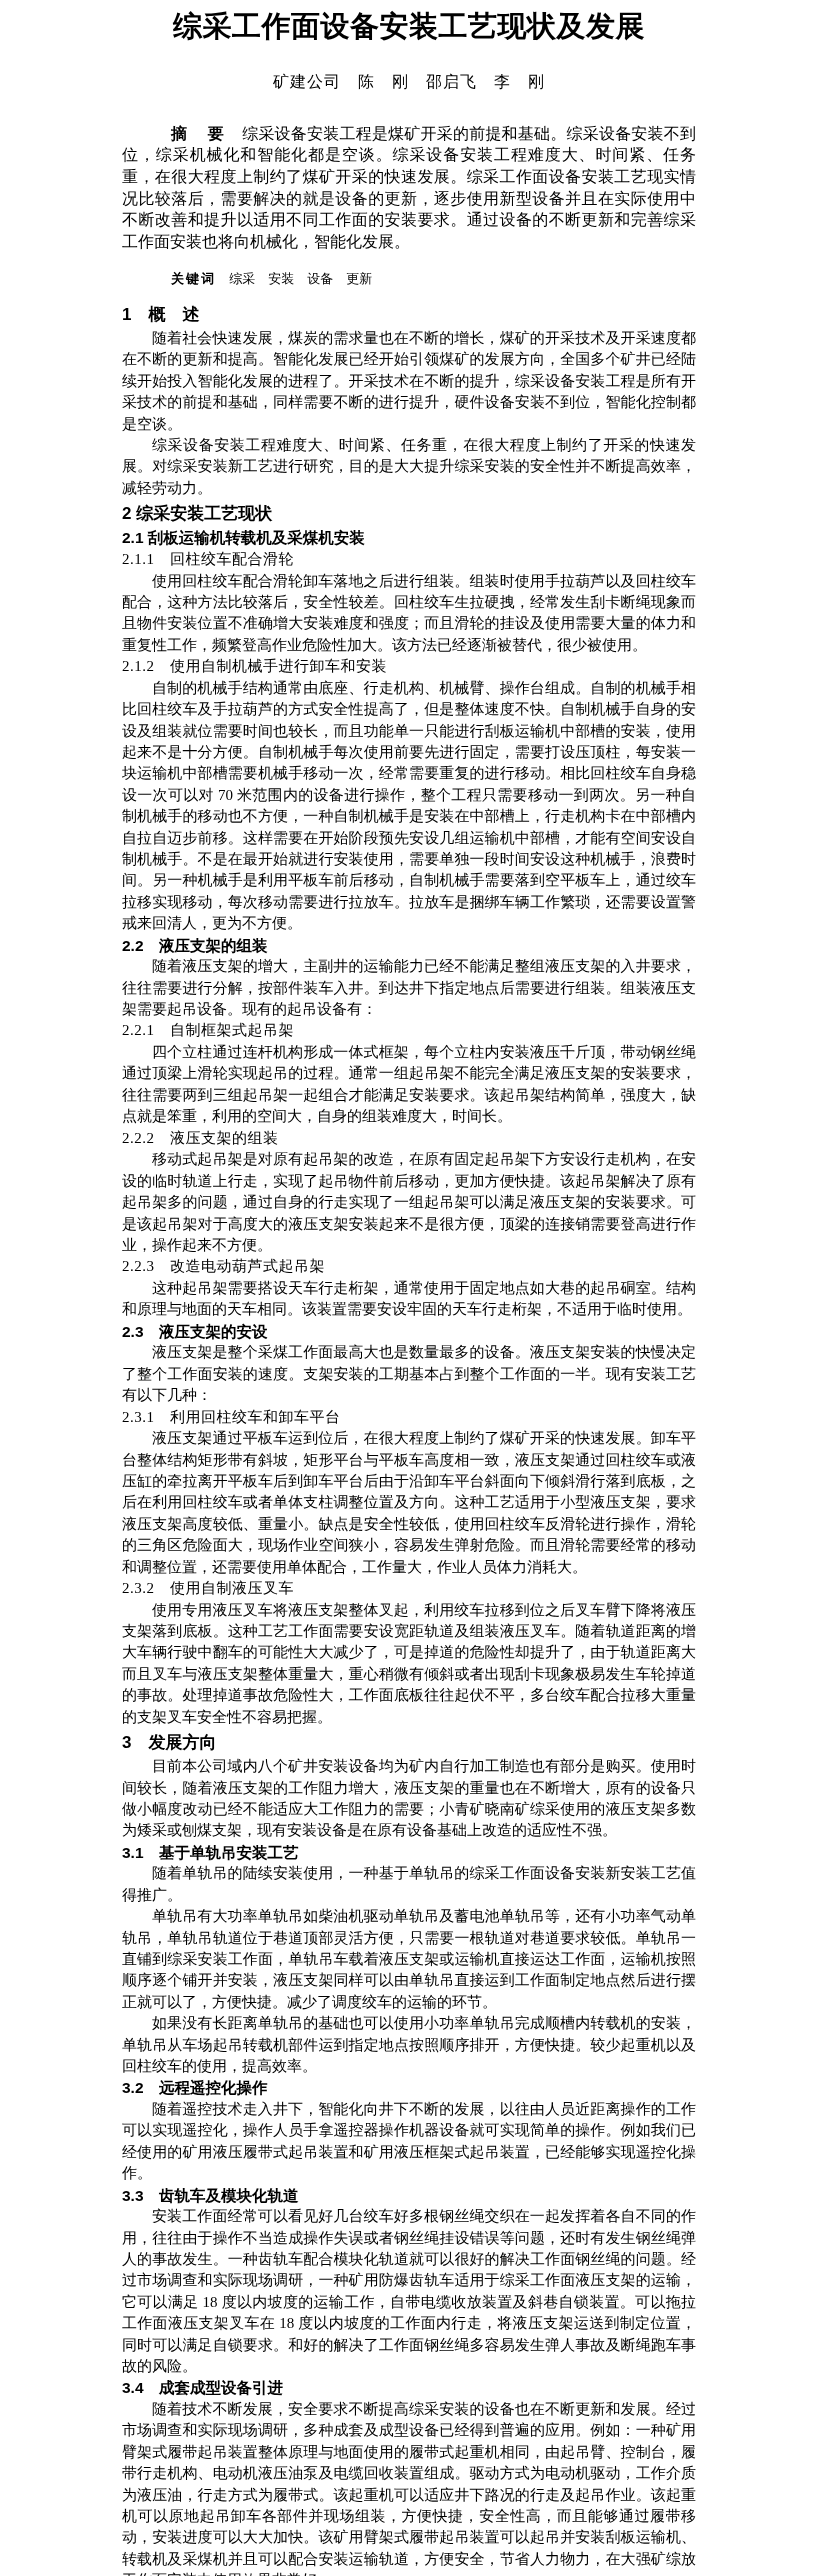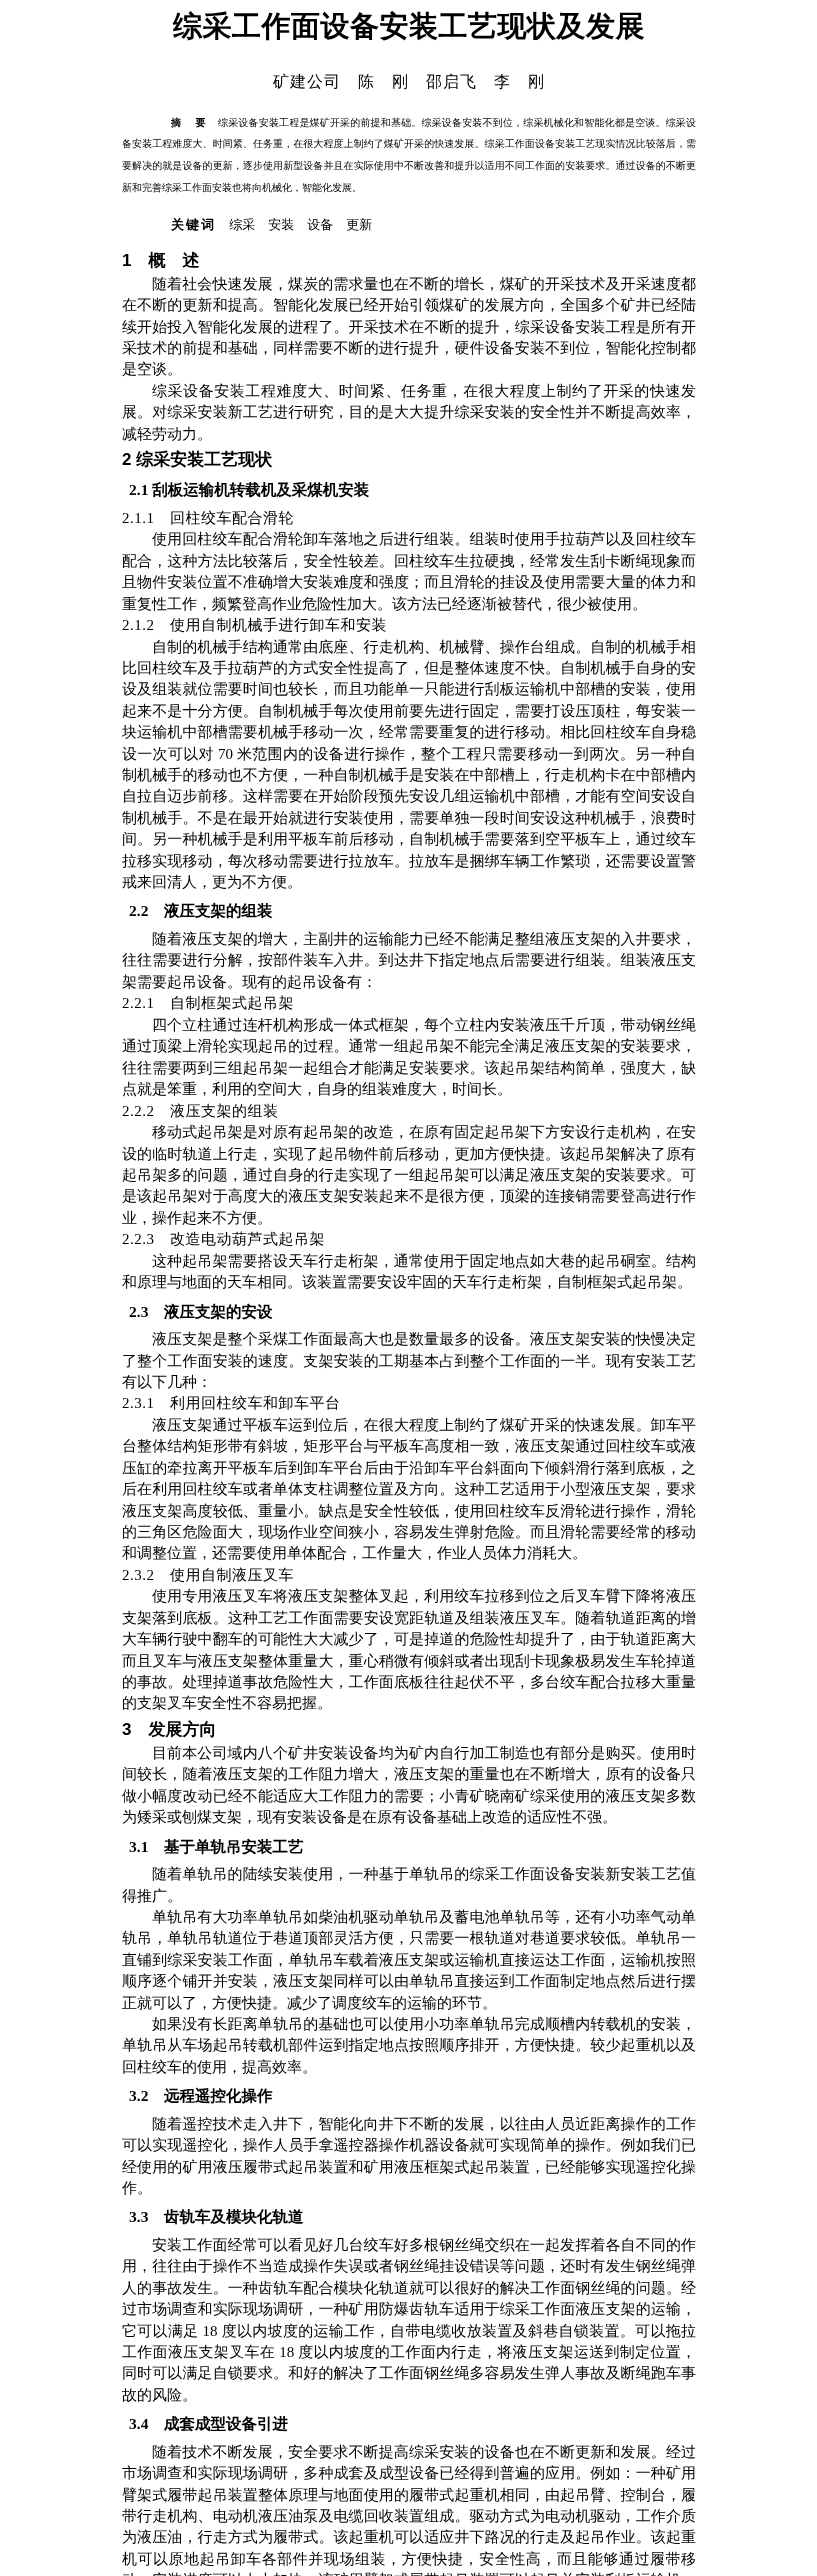--- a/index.html
+++ b/index.html
@@ -6,31 +6,31 @@
   .page{
     position:relative;width:818px;height:3156px;background:#ffffff;overflow:hidden;
     color:#000;font-family:"Liberation Serif","DejaVu Serif",serif;
   }
   .content{padding:11.3px 122px 0 122px;}
   .doc-title{
     font-family:Liberation Mono, monospace;
     font-weight:bold;font-size:29px;line-height:36px;text-align:center;letter-spacing:0.5px;
   }
   .authors{font-size:16px;line-height:21.6px;text-align:center;margin-top:24px;letter-spacing:1px;}
-  .abstract{font-size:10px;line-height:21.6px;text-align:justify;text-indent:49px;margin-top:19px;}
+  .abstract{font-size:16px;line-height:21.6px;text-align:justify;text-indent:49px;margin-top:30px;}
   .abstract b,.keywords b{font-family:"Liberation Sans","DejaVu Sans",sans-serif;letter-spacing:2.1px;}
   .keywords{font-size:13px;line-height:21.6px;text-indent:49px;margin-top:16px;}
   
   .blk-h1{
     font-family:"Liberation Sans","DejaVu Sans",sans-serif;font-weight:bold;
     font-size:17px;line-height:24px;margin:3.1px 0 1px 0;
   }
   .blk-h2{
-    font-family:Liberation Serif, serif;font-weight:bold;
-    font-size:15.5px;line-height:21.6px;margin:7px;
+    font-family:Liberation Sans, sans-serif;font-weight:bold;
+    font-size:15.5px;line-height:21.6px;margin:0;
   }
   .blk-h3{font-size:15px;line-height:21.6px;margin:0;letter-spacing:0.5px;}
   .blk-p{font-size:15px;line-height:21.4px;margin:0;text-align:justify;text-indent:2em;}
   
   .figure1{position:relative;width:309px;height:155px;margin:15.5px 0 0 155px;}
   .figure1 svg{position:absolute;left:0;top:0;}
 </style>
 </head>
 <body>
 
@@ -55,21 +55,21 @@
         <div class="blk-p">使用回柱绞车配合滑轮卸车落地之后进行组装。组装时使用手拉葫芦以及回柱绞车配合，这种方法比较落后，安全性较差。回柱绞车生拉硬拽，经常发生刮卡断绳现象而且物件安装位置不准确增大安装难度和强度；而且滑轮的挂设及使用需要大量的体力和重复性工作，频繁登高作业危险性加大。该方法已经逐渐被替代，很少被使用。</div>
         <div class="blk-h3">2.1.2　使用自制机械手进行卸车和安装</div>
         <div class="blk-p">自制的机械手结构通常由底座、行走机构、机械臂、操作台组成。自制的机械手相比回柱绞车及手拉葫芦的方式安全性提高了，但是整体速度不快。自制机械手自身的安设及组装就位需要时间也较长，而且功能单一只能进行刮板运输机中部槽的安装，使用起来不是十分方便。自制机械手每次使用前要先进行固定，需要打设压顶柱，每安装一块运输机中部槽需要机械手移动一次，经常需要重复的进行移动。相比回柱绞车自身稳设一次可以对 70 米范围内的设备进行操作，整个工程只需要移动一到两次。另一种自制机械手的移动也不方便，一种自制机械手是安装在中部槽上，行走机构卡在中部槽内自拉自迈步前移。这样需要在开始阶段预先安设几组运输机中部槽，才能有空间安设自制机械手。不是在最开始就进行安装使用，需要单独一段时间安设这种机械手，浪费时间。另一种机械手是利用平板车前后移动，自制机械手需要落到空平板车上，通过绞车拉移实现移动，每次移动需要进行拉放车。拉放车是捆绑车辆工作繁琐，还需要设置警戒来回清人，更为不方便。</div>
         <div class="blk-h2">2.2　液压支架的组装</div>
         <div class="blk-p">随着液压支架的增大，主副井的运输能力已经不能满足整组液压支架的入井要求，往往需要进行分解，按部件装车入井。到达井下指定地点后需要进行组装。组装液压支架需要起吊设备。现有的起吊设备有：</div>
         <div class="blk-h3">2.2.1　自制框架式起吊架</div>
         <div class="blk-p">四个立柱通过连杆机构形成一体式框架，每个立柱内安装液压千斤顶，带动钢丝绳通过顶梁上滑轮实现起吊的过程。通常一组起吊架不能完全满足液压支架的安装要求，往往需要两到三组起吊架一起组合才能满足安装要求。该起吊架结构简单，强度大，缺点就是笨重，利用的空间大，自身的组装难度大，时间长。</div>
         <div class="blk-h3">2.2.2　液压支架的组装</div>
         <div class="blk-p">移动式起吊架是对原有起吊架的改造，在原有固定起吊架下方安设行走机构，在安设的临时轨道上行走，实现了起吊物件前后移动，更加方便快捷。该起吊架解决了原有起吊架多的问题，通过自身的行走实现了一组起吊架可以满足液压支架的安装要求。可是该起吊架对于高度大的液压支架安装起来不是很方便，顶梁的连接销需要登高进行作业，操作起来不方便。</div>
         <div class="blk-h3">2.2.3　改造电动葫芦式起吊架</div>
-        <div class="blk-p">这种起吊架需要搭设天车行走桁架，通常使用于固定地点如大巷的起吊硐室。结构和原理与地面的天车相同。该装置需要安设牢固的天车行走桁架，自制框架式起吊架。</div>
+        <div class="blk-p">这种起吊架需要搭设天车行走桁架，通常使用于固定地点如大巷的起吊硐室。结构和原理与地面的天车相同。该装置需要安设牢固的天车行走桁架，不适用于临时使用。</div>
         <div class="blk-h2">2.3　液压支架的安设</div>
         <div class="blk-p">液压支架是整个采煤工作面最高大也是数量最多的设备。液压支架安装的快慢决定了整个工作面安装的速度。支架安装的工期基本占到整个工作面的一半。现有安装工艺有以下几种：</div>
         <div class="blk-h3">2.3.1　利用回柱绞车和卸车平台</div>
         <div class="blk-p">液压支架通过平板车运到位后，在很大程度上制约了煤矿开采的快速发展。卸车平台整体结构矩形带有斜坡，矩形平台与平板车高度相一致，液压支架通过回柱绞车或液压缸的牵拉离开平板车后到卸车平台后由于沿卸车平台斜面向下倾斜滑行落到底板，之后在利用回柱绞车或者单体支柱调整位置及方向。这种工艺适用于小型液压支架，要求液压支架高度较低、重量小。缺点是安全性较低，使用回柱绞车反滑轮进行操作，滑轮的三角区危险面大，现场作业空间狭小，容易发生弹射危险。而且滑轮需要经常的移动和调整位置，还需要使用单体配合，工作量大，作业人员体力消耗大。</div>
         <div class="blk-h3">2.3.2　使用自制液压叉车</div>
         <div class="blk-p">使用专用液压叉车将液压支架整体叉起，利用绞车拉移到位之后叉车臂下降将液压支架落到底板。这种工艺工作面需要安设宽距轨道及组装液压叉车。随着轨道距离的增大车辆行驶中翻车的可能性大大减少了，可是掉道的危险性却提升了，由于轨道距离大而且叉车与液压支架整体重量大，重心稍微有倾斜或者出现刮卡现象极易发生车轮掉道的事故。处理掉道事故危险性大，工作面底板往往起伏不平，多台绞车配合拉移大重量的支架叉车安全性不容易把握。</div>
         <div class="blk-h1">3　发展方向</div>
         <div class="blk-p">目前本公司域内八个矿井安装设备均为矿内自行加工制造也有部分是购买。使用时间较长，随着液压支架的工作阻力增大，液压支架的重量也在不断增大，原有的设备只做小幅度改动已经不能适应大工作阻力的需要；小青矿晓南矿综采使用的液压支架多数为矮采或刨煤支架，现有安装设备是在原有设备基础上改造的适应性不强。</div>
         <div class="blk-h2">3.1　基于单轨吊安装工艺</div>
         <div class="blk-p">随着单轨吊的陆续安装使用，一种基于单轨吊的综采工作面设备安装新安装工艺值得推广。</div>

